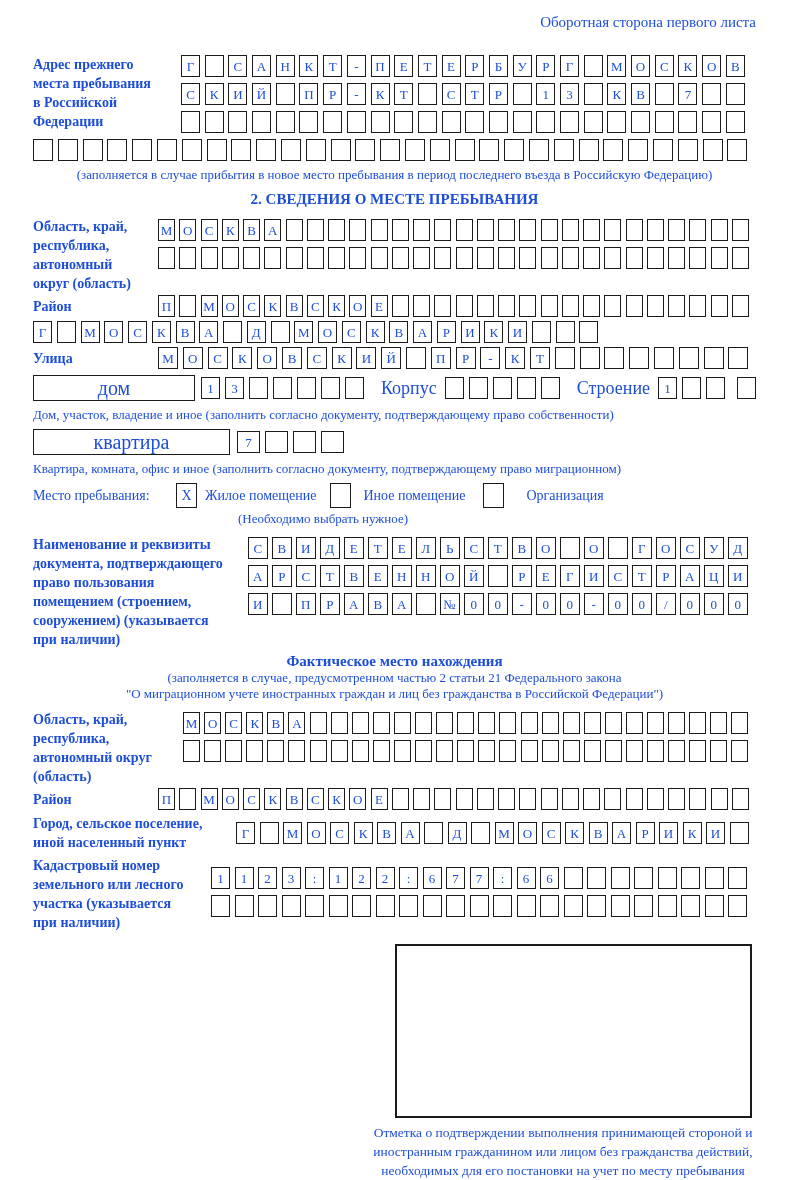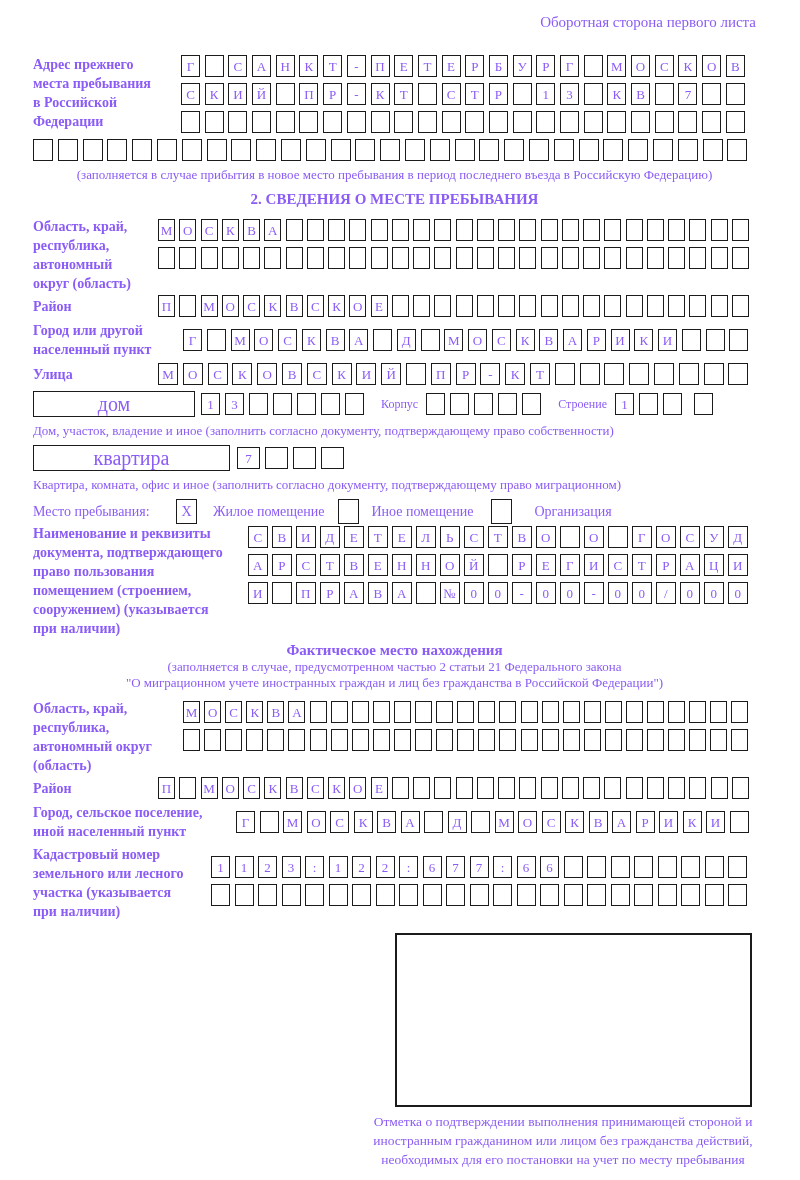--- a/index.html
+++ b/index.html
@@ -1,20 +1,20 @@
 <!DOCTYPE html>
 <html><head>
 <meta charset="utf-8">
 <style>
   html,body{margin:0;padding:0;background:#fff;}
   .page{
     width:800px;height:1180px;box-sizing:border-box;
     padding:14px 44px 26px 33px;
     font-family:"Liberation Serif","DejaVu Serif",serif;
-    color:#8b5cf6;background:#fff;position:relative;overflow:hidden;
+    color:#1d4ed8;background:#fff;position:relative;overflow:hidden;
   }
   .page-title{text-align:right;font-size:15px;margin-bottom:24px;}
   .row{display:flex;align-items:flex-start;}
   .row.center-v{align-items:center;}
   .lbl{font-size:14px;line-height:19px;white-space:pre-line;flex-shrink:0;font-weight:bold;}
   .w148{width:148px;}
   .w125{width:125px;}
   .w150{width:150px;}
   .w215{width:215px;}
   .w178{width:178px;}
@@ -28,21 +28,21 @@
     font-size:13px;line-height:1;background:#fff;flex-shrink:0;
   }
   .note{font-size:13px;line-height:16px;}
   .note.center{text-align:center;}
   .sec-title{font-size:15px;font-weight:bold;text-align:center;margin:8px 0 9px 0;}
   .bigbox{
     height:26px;box-sizing:border-box;border:1.6px solid #1b1b1b;
     display:flex;align-items:center;justify-content:center;
     font-size:20px;flex-shrink:0;background:#fff;
   }
-  .inline-lbl{font-size:12px;margin:0 8px 0 12px;line-height:24px;flex-shrink:0;}
+  .inline-lbl{font-size:18px;margin:0 8px 0 12px;line-height:24px;flex-shrink:0;}
   .checkbox{
     width:21px;height:25px;box-sizing:border-box;border:1.6px solid #1b1b1b;
     display:flex;align-items:center;justify-content:center;font-size:14px;flex-shrink:0;
   }
   .mesto-row{display:flex;align-items:center;margin-top:6px;}
   .mesto-row .opt-label{font-size:14px;}
   .stamp-box{
     width:357px;height:174px;border:2px solid #1b1b1b;box-sizing:border-box;
     margin-left:362px;background:#fff;
   }
@@ -278,22 +278,20 @@
         <div class="cell"></div>
         <div class="cell"></div>
         <div class="cell"></div>
         <div class="cell"></div>
         <div class="cell"></div>
         <div class="cell"></div>
       </div>
   </div>
 
   <div class="row center-v mb4">
-    <div class="lbl w150">Город или другой
-населенный пункт</div>
     <div class="cells" style="--w:19px;--g:4.75px">
         <div class="cell">Г</div>
         <div class="cell"></div>
         <div class="cell">М</div>
         <div class="cell">О</div>
         <div class="cell">С</div>
         <div class="cell">К</div>
         <div class="cell">В</div>
         <div class="cell">А</div>
         <div class="cell"></div>
@@ -383,26 +381,27 @@
         <div class="cell"></div>
         <div class="cell"></div>
         <div class="cell"></div>
       </div>
   </div>
   <div class="note mt6">Квартира, комната, офис и иное (заполнить согласно документу, подтверждающему право миграционном)</div>
 
   <div class="mesto-row">
     <span class="opt-label" style="width:143px">Место пребывания:</span>
     <div class="checkbox">X</div>
-    <span class="opt-label" style="margin:0 14px 0 16px">Жилое помещение</span>
+    <span class="opt-label" style="margin:0 14px 0 8px">Жилое помещение</span>
     <div class="checkbox"></div>
     <span class="opt-label" style="margin:0 18px 0 12px">Иное помещение</span>
     <div class="checkbox"></div>
     <span class="opt-label" style="margin-left:22px">Организация</span>
   </div>
+  <div class="note" style="margin:3px 0 8px 205px">(Необходимо выбрать нужное)</div>
 
   <div class="row" style="min-height:116px">
     <div class="lbl w215">Наименование и реквизиты
 документа, подтверждающего
 право пользования
 помещением (строением,
 сооружением) (указывается
 при наличии)</div>
     <div class="rows" style="margin-top:2px">
       <div class="cells" style="--w:19.5px;--g:4.5px">

